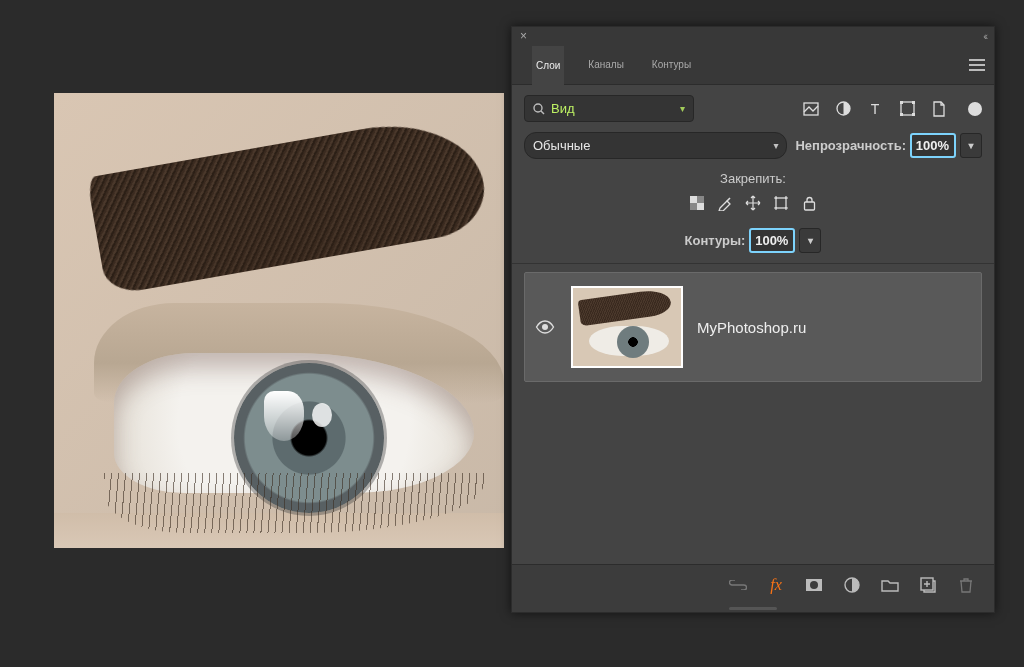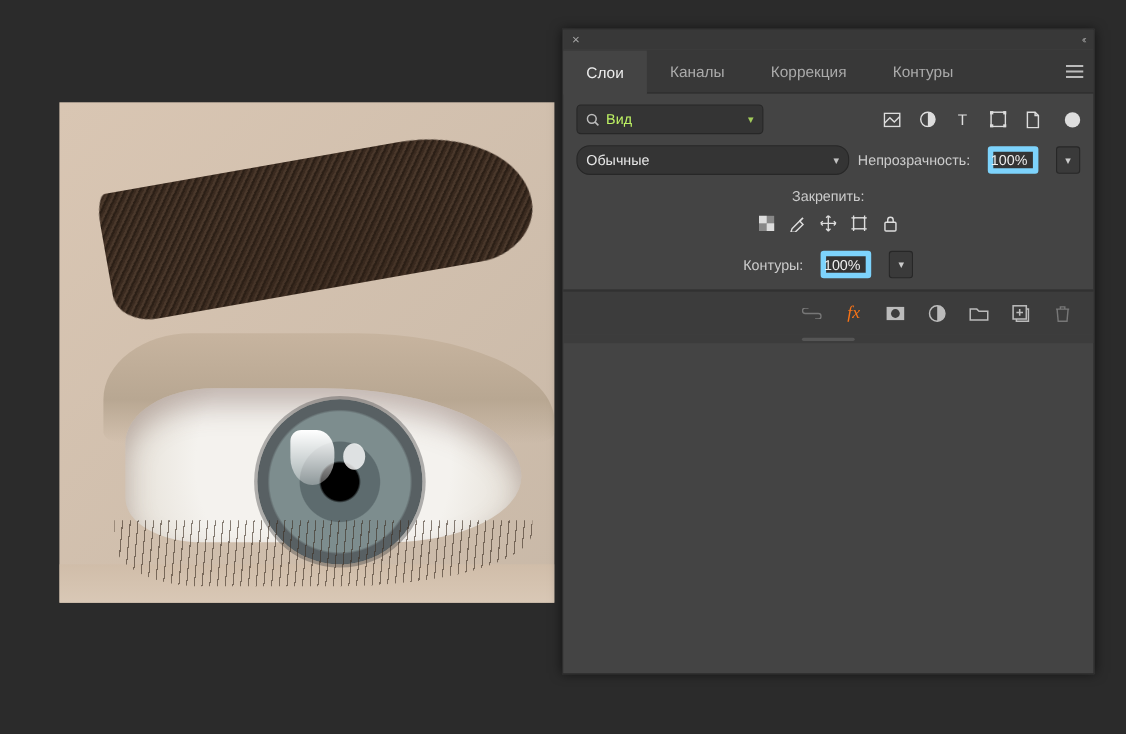--- a/index.html
+++ b/index.html
@@ -79,21 +79,21 @@
   font-size: 13px;
 }
 .panel-titlebar {
   height: 18px; background: #383838; display:flex; align-items:center; justify-content:space-between;
   padding: 0 8px;
 }
 .close-x { color:#aaa; font-size:12px; line-height:1; cursor:pointer; }
 .chev-collapse { color:#999; font-size:10px; letter-spacing:-2px; }
 
 .tabs { display:flex; align-items:center; background:#383838; border-bottom:1px solid #2c2c2c; height:40px; }
-.tab { padding:0 21px; height:100%; display:flex; align-items:center; color:#aaa; cursor:pointer; font-size:14px; }
+.tab { padding:0 4px; height:100%; display:flex; align-items:center; color:#aaa; cursor:pointer; font-size:10px;margin-left:20px; }
 .tab.active { color:#eee; background:#444; box-shadow: inset 0 -2px 0 #444, 0 1px 0 #444; position:relative; top:1px; }
 .spacer { flex:1; }
 .hamburger { width:34px; display:flex; align-items:center; justify-content:center; color:#bbb; cursor:pointer; font-size:15px; }
 
 .filter-row {
   display:flex; align-items:center; gap:10px; padding:10px 12px;
 }
 .kind-select {
   position:relative; width:170px; height:27px; background:#343434; border:1px solid #272727; border-radius:4px;
   display:flex; align-items:center; padding:0 8px; color:#bef264; cursor:pointer;
@@ -105,23 +105,23 @@
 .toggle-dot { width:14px; height:14px; border-radius:50%; background:#ddd; margin-left:10px; cursor:pointer; }
 
 .blend-row {
   display:flex; align-items:center; gap:8px; padding:0 12px 8px;
 }
 .blend-select {
   flex: 1 1 auto; height:27px; background:#343434; border:1px solid #272727; border-radius:12px;
   display:flex; align-items:center; padding:0 8px; color:#e6e6e6; cursor:pointer;
 }
 .blend-select .chev { margin-left:auto; opacity:.8; font-size:10px; }
-.labeled-num { display:flex; align-items:center; gap:16px; }
+.labeled-num { display:flex; align-items:center; gap:4px;font-weight:bold; }
 .labeled-num .lbl { color:#ccc; font-size:13px; }
-.num-input { width:46px; height:25px; background:#343434; border:5px solid #7dd3fc; border-radius:3px; display:flex; align-items:center; justify-content:flex-end; padding:0 5px; color:#eee; cursor:text; }
+.num-input { width:46px; height:25px; background:#343434; border:2px solid #7dd3fc; border-radius:3px; display:flex; align-items:center; justify-content:flex-end; padding:0 5px; color:#eee; cursor:text; }
 .step-btn { width:22px; height:25px; background:#3a3a3a; border:1px solid #272727; border-radius:3px; display:flex; align-items:center; justify-content:center; cursor:pointer; font-size:10px; color:#ccc; }
 
 .lock-row {
   display:flex; align-items:center; gap:8px; padding:4px 12px 10px;flex-direction:column;
 }
 .lock-label { color:#ccc; }
 .lock-icons { display:flex; gap:10px; align-items:center; }
 .lock-ic { width:18px; height:18px; display:flex; align-items:center; justify-content:center; color:#ddd; cursor:pointer; }
 
 .divider { height:1px; background:#333; margin:0 0 0 0; }
@@ -182,23 +182,20 @@
     </div>
 
     <div class="tabs">
       <div class="tab active">
           <span>Слои</span>
         </div>
       <div class="tab">
           <span>Каналы</span>
         </div>
       <div class="tab">
-          <span>Коррекция</span>
-        </div>
-      <div class="tab">
           <span>Контуры</span>
         </div>
       <div class="spacer"></div>
       <div class="hamburger">
         <svg width="16" height="12" viewBox="0 0 16 12">
             <path d="M0 1h16M0 6h16M0 11h16" stroke="#bbb" stroke-width="2"></path>
           </svg>
       </div>
     </div>
 
@@ -303,20 +300,40 @@
         <span class="lbl">Контуры:</span>
         <div class="num-input">
             <span>100%</span>
           </div>
         <div class="step-btn">▾</div>
       </div>
     </div>
 
     <div class="divider"></div>
 
+    <div class="layers">
+      <div class="layer-row">
+        <div class="vis-eye">
+          <svg width="20" height="14" viewBox="0 0 20 14">
+              <path d="M10 1C5 1 1.5 7 1.5 7S5 13 10 13s8.5-6 8.5-6S15 1 10 1Z" fill="none" stroke="#ddd" stroke-width="1.4"></path>
+              <circle cx="10" cy="7" r="3" fill="#ddd"></circle>
+            </svg>
+        </div>
+        <div class="thumb">
+          <div class="mini-brow"></div>
+          <div class="mini-eye"></div>
+          <div class="mini-iris"></div>
+          <span class="corner c-tl"></span>
+            <span class="corner c-tr"></span>
+            <span class="corner c-bl"></span>
+            <span class="corner c-br"></span>
+        </div>
+        <div class="layer-name">MyPhotoshop.ru</div>
+      </div>
+    </div>
 
     <div class="panel-footer">
       <span class="foot-ic dim">
           <svg width="18" height="10" viewBox="0 0 18 10">
             <path d="M6 5H3a2.5 2.5 0 010-5h3M12 5h3a2.5 2.5 0 010 5h-3M6 5h6" transform="translate(0 0)" fill="none" stroke="#777" stroke-width="1.4"></path>
           </svg>
         </span>
       <span class="foot-ic">
           <span style="font-style:italic;font-family:serif;font-size:16px;">fx</span>
         </span>

